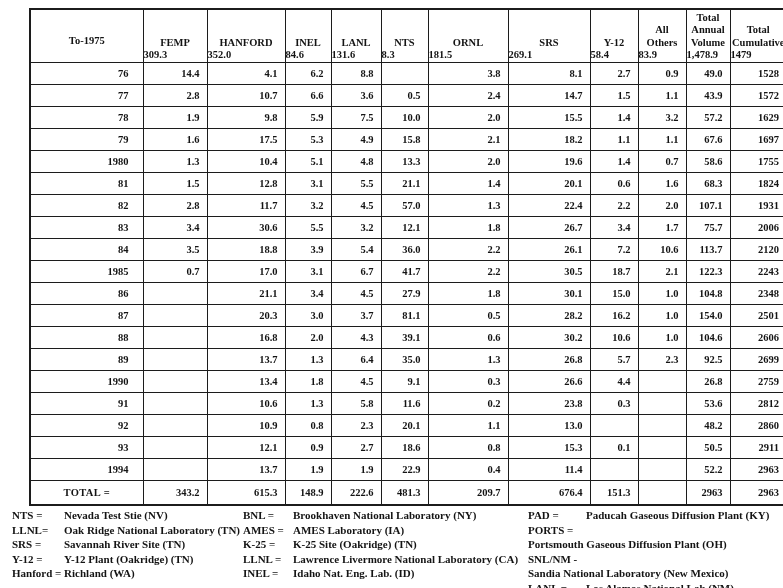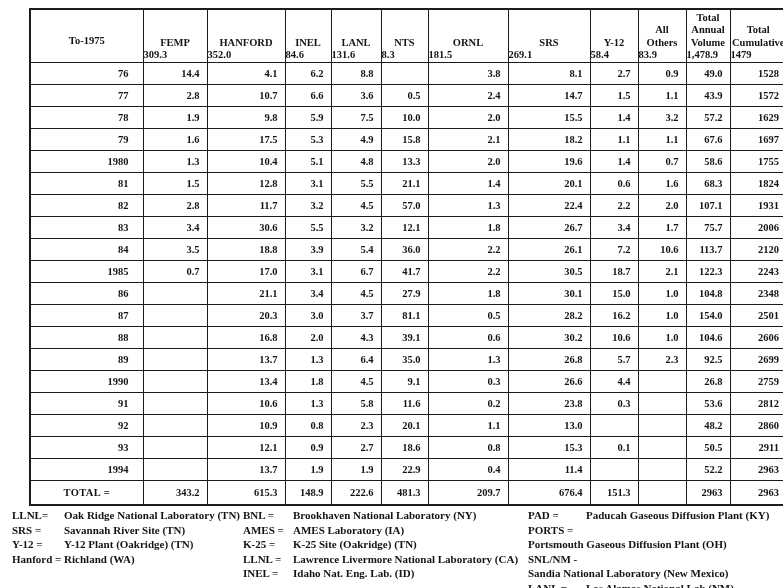--- a/index.html
+++ b/index.html
@@ -393,20 +393,21 @@
           <td class="data-cell">151.3</td>
           <td class="data-cell"></td>
           <td class="data-cell">2963</td>
           <td class="data-cell">2963</td>
         </tr>
       </tbody>
   </table>
 
   <div class="legend">
     <div class="legend-col c1">
+        <div class="legend-entry"><span class="legend-abbr">NTS = </span><span class="legend-def">Nevada Test Stie (NV)</span></div>
         <div class="legend-entry"><span class="legend-abbr">LLNL= </span><span class="legend-def">Oak Ridge National Laboratory (TN)</span></div>
         <div class="legend-entry"><span class="legend-abbr">SRS = </span><span class="legend-def">Savannah River Site (TN)</span></div>
         <div class="legend-entry"><span class="legend-abbr">Y-12 = </span><span class="legend-def">Y-12 Plant (Oakridge) (TN)</span></div>
         <div class="legend-entry"><span class="legend-abbr">Hanford = </span><span class="legend-def">Richland (WA)</span></div>
       </div>
     <div class="legend-col c2">
         <div class="legend-entry"><span class="legend-abbr">BNL = </span><span class="legend-def">Brookhaven National Laboratory (NY)</span></div>
         <div class="legend-entry"><span class="legend-abbr">AMES = </span><span class="legend-def">AMES Laboratory (IA)</span></div>
         <div class="legend-entry"><span class="legend-abbr">K-25 = </span><span class="legend-def">K-25 Site (Oakridge) (TN)</span></div>
         <div class="legend-entry"><span class="legend-abbr">LLNL = </span><span class="legend-def">Lawrence Livermore National Laboratory (CA)</span></div>

